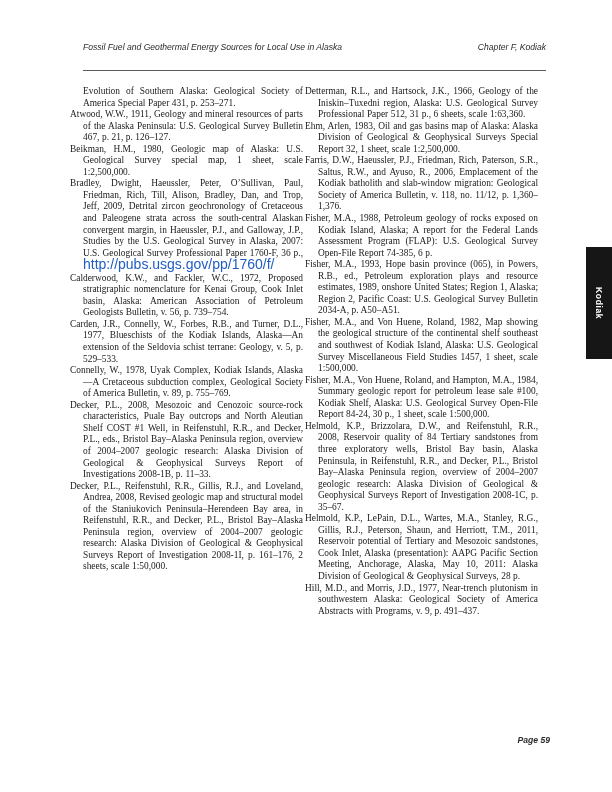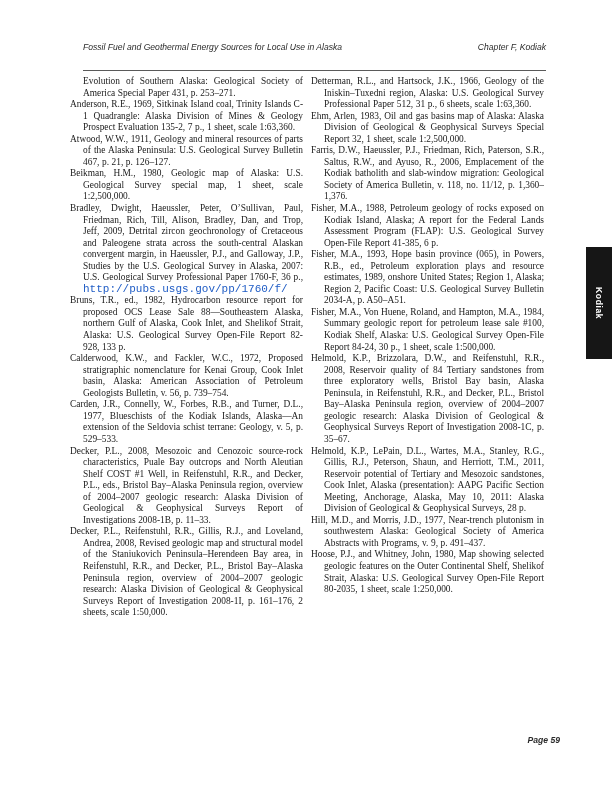--- a/index.html
+++ b/index.html
@@ -23,60 +23,60 @@
     font-size: 8.6px;
     color: #2b2b2b;
     padding-bottom: 18px;
     border-bottom: 0.9px solid #5a5a5a;
     margin-left: 17px;
   }
 
   
   .columns {
     position: absolute;
-    left: 70px; top: 76px;
+    left: 70px; top: 86px;
     width: 476px;
     display: flex;
-    gap: 8px;
+    gap: 2px;
   }
   .col { width: 233px; }
   p.ref {
     margin: 0;
     font-size: 9.4px;
     line-height: 11.55px;
     text-align: justify;
     padding-left: 13px;
     text-indent: -13px;
     word-spacing: 0.2px;
   }
   p.ref.continuation { text-indent: 0; }
   p.ref a {
-    font-family: Liberation Mono, monospace;
-    font-size: 11px;
+    font-family: Liberation Sans, sans-serif;
+    font-size: 14px;
     text-decoration: none;
     cursor: pointer;
   }
 
   
   .side-tab {
     position: absolute;
     right: 0; top: 247px;
     width: 26px; height: 112px;
     display: flex; align-items: center; justify-content: center;
     writing-mode: vertical-rl;
     font-family: "Liberation Sans", sans-serif;
     font-weight: bold;
     font-size: 8.6px;
     letter-spacing: 0.6px;
   }
 
   
   .footer {
     position: absolute;
-    right: 52px; top: 735px;
+    right: 62px; top: 735px;
     font-family: "Liberation Sans", sans-serif;
     font-style: italic;
     font-weight: bold;
     font-size: 8.6px;
     color: #2b2b2b;
   }
 </style>
 </head>
 <body>
 
@@ -84,62 +84,61 @@
 
   <div class="header">
     <span>Fossil Fuel and Geothermal Energy Sources for Local Use in Alaska</span>
     <span>Chapter F, Kodiak</span>
   </div>
 
   <div class="columns">
     <div class="col" id="col-left">
   <p class="ref continuation"><span>Evolution of Southern Alaska: Geological Society of America Special Paper 431, p. 253–271.</span></p>
 
-  <p class="ref"><span>Anderson, R.E., 1969, Sitkinak Island coal, Trinity Islands C-1 Quadrangle: Alaska Division of Mines &amp; Geology Prospect Evaluation 135-2, 7 p., 1 sheet, scale 1:63,360.</span></p>
 
   <p class="ref"><span>Atwood, W.W., 1911, Geology and mineral resources of parts of the Alaska Peninsula: U.S. Geological Survey Bulletin 467, p. 21, p. 126–127.</span></p>
 
   <p class="ref"><span>Beikman, H.M., 1980, Geologic map of Alaska: U.S. Geological Survey special map, 1 sheet, scale 1:2,500,000.</span></p>
 
   <p class="ref"><span>Bradley, Dwight, Haeussler, Peter, O’Sullivan, Paul, Friedman, Rich, Till, Alison, Bradley, Dan, and Trop, Jeff, 2009, Detrital zircon geochronology of Cretaceous and Paleogene strata across the south-central Alaskan convergent margin, in Haeussler, P.J., and Galloway, J.P., Studies by the U.S. Geological Survey in Alaska, 2007: U.S. Geological Survey Professional Paper 1760-F, 36 p., </span><a style="color: rgb(31, 92, 197);">http://pubs.usgs.gov/pp/1760/f/</a></p>
 
-  <p class="ref"><span>Bruns, T.R., ed., 1982, Hydrocarbon resource report for proposed OCS Lease Sale 88—Southeastern Alaska, northern Gulf of Alaska, Cook Inlet, and Shelikof Strait, Alaska: U.S. Geological Survey Open-File Report 82-928, 133 p.</span></p>
 
   <p class="ref"><span>Calderwood, K.W., and Fackler, W.C., 1972, Proposed stratigraphic nomenclature for Kenai Group, Cook Inlet basin, Alaska: American Association of Petroleum Geologists Bulletin, v. 56, p. 739–754.</span></p>
 
   <p class="ref"><span>Carden, J.R., Connelly, W., Forbes, R.B., and Turner, D.L., 1977, Blueschists of the Kodiak Islands, Alaska—An extension of the Seldovia schist terrane: Geology, v. 5, p. 529–533.</span></p>
 
+  <p class="ref"><span>Connelly, W., 1978, Uyak Complex, Kodiak Islands, Alaska—A Cretaceous subduction complex, Geological Society of America Bulletin, v. 89, p. 755–769.</span></p>
 
 
   <p class="ref"><span>Decker, P.L., 2008, Mesozoic and Cenozoic source-rock characteristics, Puale Bay outcrops and North Aleutian Shelf COST #1 Well, in Reifenstuhl, R.R., and Decker, P.L., eds., Bristol Bay–Alaska Peninsula region, overview of 2004–2007 geologic research: Alaska Division of Geological &amp; Geophysical Surveys Report of Investigations 2008-1B, p. 11–33.</span></p>
 
   <p class="ref"><span>Decker, P.L., Reifenstuhl, R.R., Gillis, R.J., and Loveland, Andrea, 2008, Revised geologic map and structural model of the Staniukovich Peninsula–Herendeen Bay area, in Reifenstuhl, R.R., and Decker, P.L., Bristol Bay–Alaska Peninsula region, overview of 2004–2007 geologic research: Alaska Division of Geological &amp; Geophysical Surveys Report of Investigation 2008-1I, p. 161–176, 2 sheets, scale 1:50,000.</span></p>
 </div>
     <div class="col" id="col-right">
   <p class="ref"><span>Detterman, R.L., and Hartsock, J.K., 1966, Geology of the Iniskin–Tuxedni region, Alaska: U.S. Geological Survey Professional Paper 512, 31 p., 6 sheets, scale 1:63,360.</span></p>
 
 
   <p class="ref"><span>Ehm, Arlen, 1983, Oil and gas basins map of Alaska: Alaska Division of Geological &amp; Geophysical Surveys Special Report 32, 1 sheet, scale 1:2,500,000.</span></p>
 
   <p class="ref"><span>Farris, D.W., Haeussler, P.J., Friedman, Rich, Paterson, S.R., Saltus, R.W., and Ayuso, R., 2006, Emplacement of the Kodiak batholith and slab-window migration: Geological Society of America Bulletin, v. 118, no. 11/12, p. 1,360–1,376.</span></p>
 
-  <p class="ref"><span>Fisher, M.A., 1988, Petroleum geology of rocks exposed on Kodiak Island, Alaska; A report for the Federal Lands Assessment Program (FLAP): U.S. Geological Survey Open-File Report 41-385, 6 p.</span></p>
+  <p class="ref"><span>Fisher, M.A., 1988, Petroleum geology of rocks exposed on Kodiak Island, Alaska; A report for the Federal Lands Assessment Program (FLAP): U.S. Geological Survey Open-File Report 74-385, 6 p.</span></p>
 
   <p class="ref"><span>Fisher, M.A., 1993, Hope basin province (065), in Powers, R.B., ed., Petroleum exploration plays and resource estimates, 1989, onshore United States; Region 1, Alaska; Region 2, Pacific Coast: U.S. Geological Survey Bulletin 2034-A, p. A50–A51.</span></p>
 
+  <p class="ref"><span>Fisher, M.A., and Von Huene, Roland, 1982, Map showing the geological structure of the continental shelf southeast and southwest of Kodiak Island, Alaska: U.S. Geological Survey Miscellaneous Field Studies 1457, 1 sheet, scale 1:500,000.</span></p>
 
   <p class="ref"><span>Fisher, M.A., Von Huene, Roland, and Hampton, M.A., 1984, Summary geologic report for petroleum lease sale #100, Kodiak Shelf, Alaska: U.S. Geological Survey Open-File Report 84-24, 30 p., 1 sheet, scale 1:500,000.</span></p>
 
   <p class="ref"><span>Helmold, K.P., Brizzolara, D.W., and Reifenstuhl, R.R., 2008, Reservoir quality of 84 Tertiary sandstones from three exploratory wells, Bristol Bay basin, Alaska Peninsula, in Reifenstuhl, R.R., and Decker, P.L., Bristol Bay–Alaska Peninsula region, overview of 2004–2007 geologic research: Alaska Division of Geological &amp; Geophysical Surveys Report of Investigation 2008-1C, p. 35–67.</span></p>
 
   <p class="ref"><span>Helmold, K.P., LePain, D.L., Wartes, M.A., Stanley, R.G., Gillis, R.J., Peterson, Shaun, and Herriott, T.M., 2011, Reservoir potential of Tertiary and Mesozoic sandstones, Cook Inlet, Alaska (presentation): AAPG Pacific Section Meeting, Anchorage, Alaska, May 10, 2011: Alaska Division of Geological &amp; Geophysical Surveys, 28 p.</span></p>
 
   <p class="ref"><span>Hill, M.D., and Morris, J.D., 1977, Near-trench plutonism in southwestern Alaska: Geological Society of America Abstracts with Programs, v. 9, p. 491–437.</span></p>
 
-  <p class="ref"><span>Hoose, P.J., and Whitney, John, 1980, Map showing selected geologic features on the Outer Continental Shelf, Shelikof Strait, Alaska: U.S. Geological Survey Open-File Report 80-2035, 1 sheet, scale 1:250,000.</span></p>
 </div>
   </div>
 
   <div class="side-tab" id="side-tab" style="background: rgb(22, 22, 22); color: rgb(255, 255, 255);">
     <span>Kodiak</span>
   </div>
 
   <div class="footer">Page 59</div>
 
 </div>

